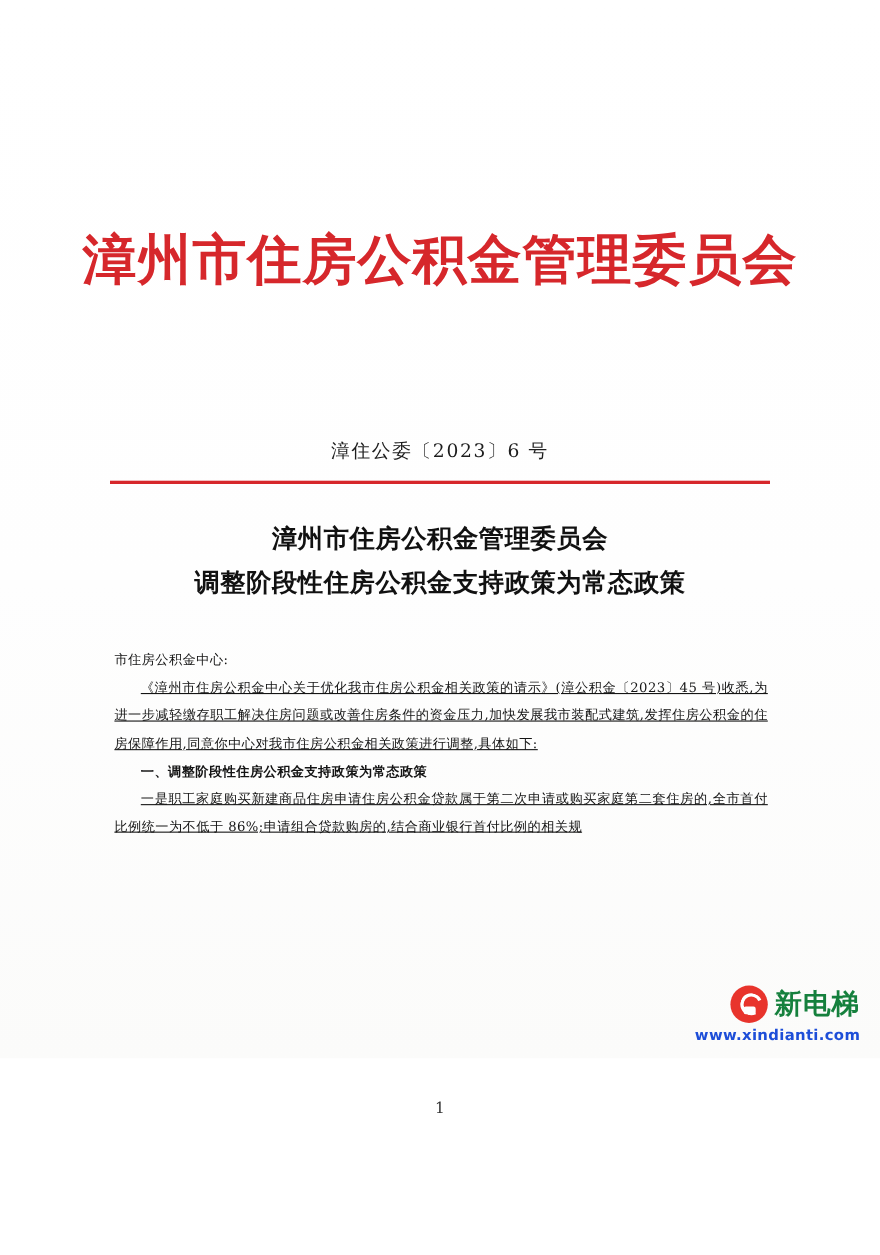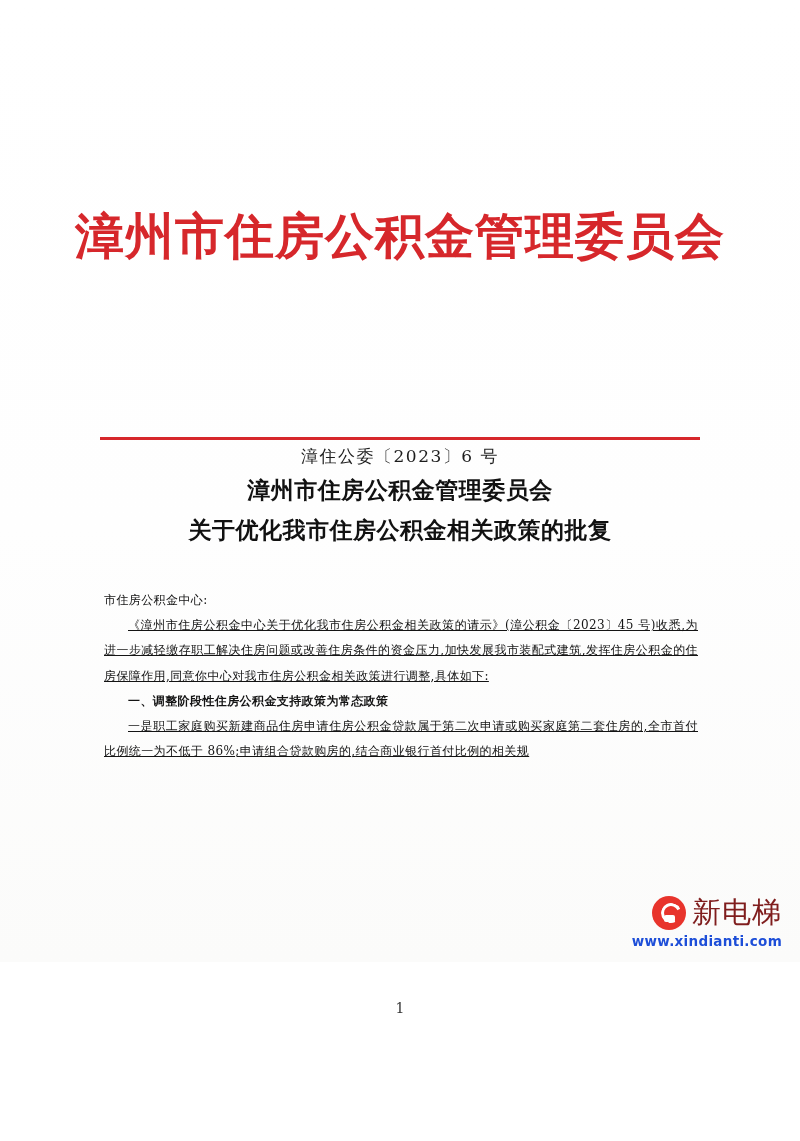--- a/index.html
+++ b/index.html
@@ -51,21 +51,20 @@
 
   .doc-number {
     position: absolute;
     top: 398px;
     left: 0;
     width: 800px;
     text-align: center;
     font-size: 17px;
     letter-spacing: 1.5px;
     color: #1d1d1d;
-    margin-top: 47px;
   }
 
   .red-rule {
     position: absolute;
     top: 437px;
     left: 100px;
     width: 600px;
     height: 2.5px;
     background: #d6272b;
   }
@@ -157,23 +156,23 @@
     position: absolute;
     left: 12px;
     top: 19px;
     width: 11px;
     height: 7px;
     background: #ffffff;
     border-radius: 2px;
   }
   .wm-text {
     font-family: "DejaVu Sans", "Liberation Sans", sans-serif;
-    font-weight: normal;
-    font-size: 29px;
-    color: #7f1d1d;
+    font-weight: bold;
+    font-size: 25px;
+    color: #15803d;
     letter-spacing: 1px;
   }
   .wm-url {
     margin-top: 5px;
     font-family: "DejaVu Sans", "Liberation Sans", sans-serif;
     font-size: 13.5px;
     font-weight: bold;
     color: #1d4ed8;
     letter-spacing: 0.3px;
   }
@@ -187,21 +186,21 @@
   <div class="doc-header">
     <div class="doc-title-red">漳州市住房公积金管理委员会</div>
   </div>
 
   <div class="doc-number">漳住公委〔2023〕6 号</div>
 
   <div class="red-rule"></div>
 
   <div class="title-block">
     <div>漳州市住房公积金管理委员会</div>
-    <div>关于优化我市住房公积金相关政策的批复</div>
+    <div>调整阶段性住房公积金支持政策为常态政策</div>
   </div>
 
   <div class="body-block">
     <p class="p">市住房公积金中心:</p>
     <p class="p indent">《漳州市住房公积金中心关于优化我市住房公积金相关政策的请示》(漳公积金〔2023〕45 号)收悉,为进一步减轻缴存职工解决住房问题或改善住房条件的资金压力,加快发展我市装配式建筑,发挥住房公积金的住房保障作用,同意你中心对我市住房公积金相关政策进行调整,具体如下:</p>
     <p class="p bold-indent">一、调整阶段性住房公积金支持政策为常态政策</p>
     <p class="p indent">一是职工家庭购买新建商品住房申请住房公积金贷款属于第二次申请或购买家庭第二套住房的,全市首付比例统一为不低于 86%;申请组合贷款购房的,结合商业银行首付比例的相关规</p>
   </div>
 
   <div class="page-number">1</div>

